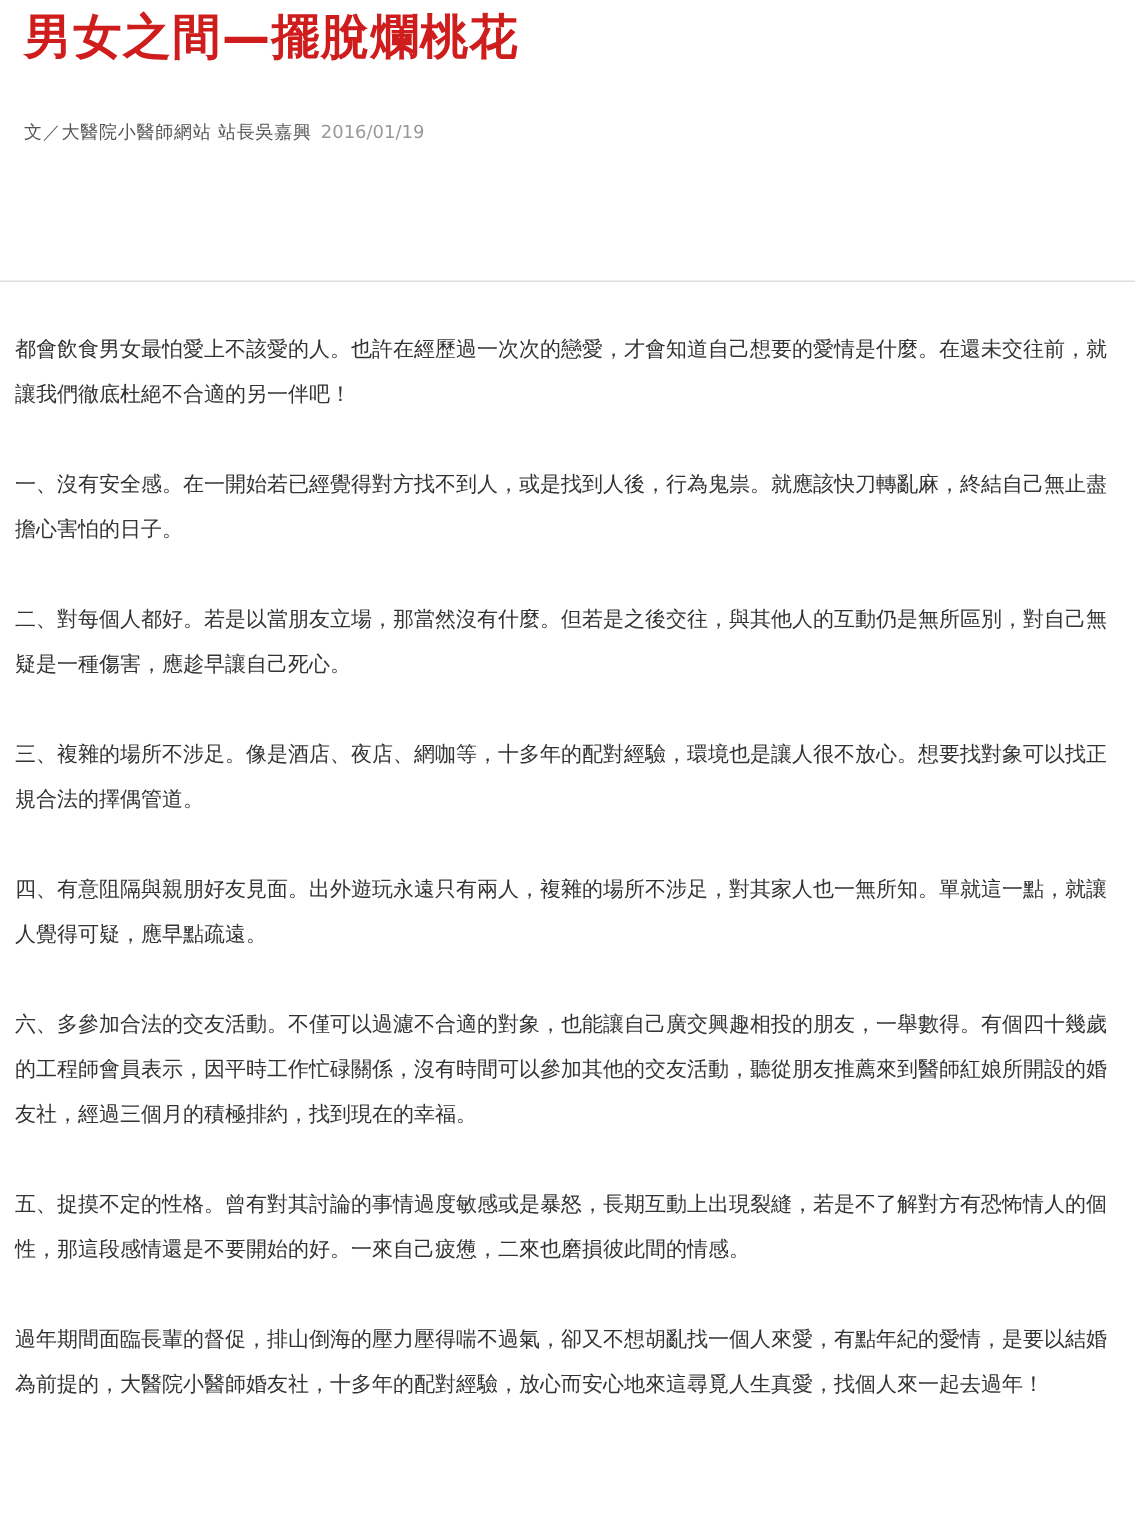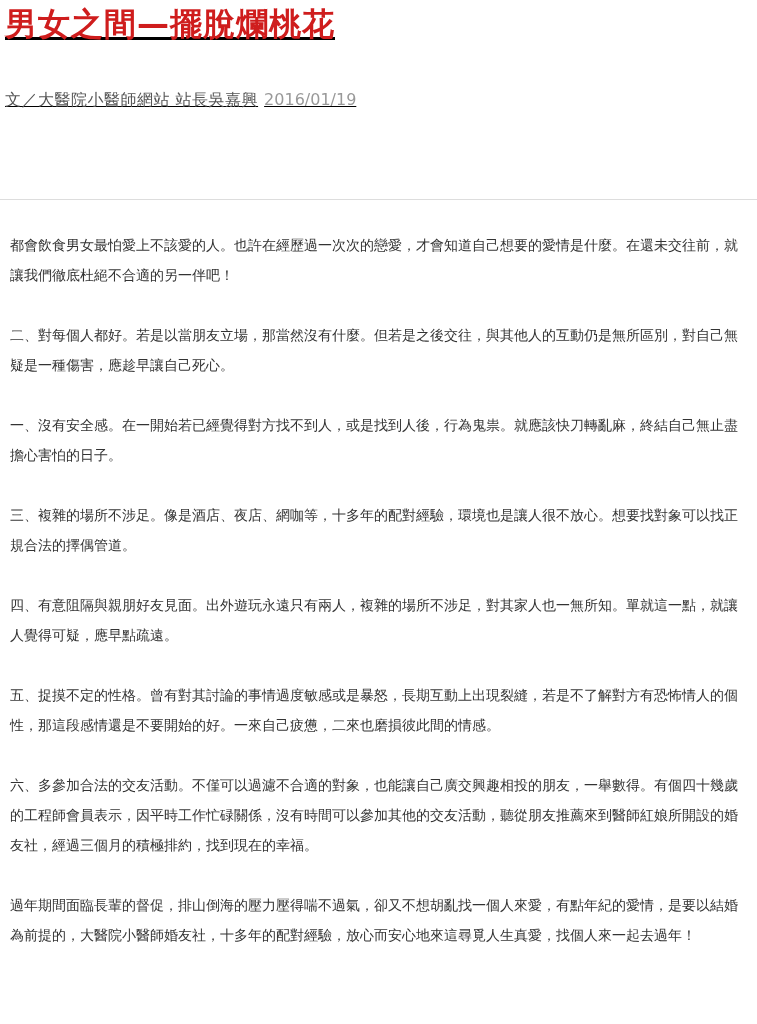--- a/index.html
+++ b/index.html
@@ -8,34 +8,33 @@
     background: #ffffff;
   }
   body {
     width: 757px;
     min-height: 1024px;
     overflow-x: hidden;
     font-family: "DejaVu Sans", sans-serif;
     -webkit-font-smoothing: antialiased;
   }
   .article-top {
-    padding: 0 11px 0 5px;
-    text-decoration: underline;
+    padding: 0 11px 0 16px;
   }
   .page-title {
     margin: 6px 0 0 0;
     font-size: 32px;
     line-height: 36px;
     font-weight: bold;
     color: #cf1d1d;
     letter-spacing: 1px;
   }
   .byline {
-    margin-top: 48px;
-    font-size: 16px;
+    margin-top: 36px;
+    font-size: 12px;
     line-height: 20px;
     color: #555555;
     letter-spacing: 0.5px;
   }
   .byline .byline-date {
     color: #999999;
     margin-left: 6px;
     letter-spacing: 0;
   }
   .divider {
@@ -63,20 +62,20 @@
   <h1 class="page-title" style="color: rgb(207, 29, 29);">男女之間—擺脫爛桃花</h1>
   <div class="byline">
     <span class="byline-author" style="color: rgb(85, 85, 85);">文／大醫院小醫師網站 站長吳嘉興</span><span class="byline-date" style="color: rgb(153, 153, 153);">2016/01/19</span>
   </div>
 </div>
 
 <div class="divider" style="border-top-color: rgb(221, 221, 221);"></div>
 
 <div class="article-body">
   <p style="color: rgb(51, 51, 51);">都會飲食男女最怕愛上不該愛的人。也許在經歷過一次次的戀愛，才會知道自己想要的愛情是什麼。在還未交往前，就讓我們徹底杜絕不合適的另一伴吧！</p>
+  <p style="color: rgb(51, 51, 51);">一、沒有安全感。在一開始若已經覺得對方找不到人，或是找到人後，行為鬼祟。就應該快刀轉亂麻，終結自己無止盡擔心害怕的日子。</p>
   <p style="color: rgb(51, 51, 51);">二、對每個人都好。若是以當朋友立場，那當然沒有什麼。但若是之後交往，與其他人的互動仍是無所區別，對自己無疑是一種傷害，應趁早讓自己死心。</p>
-  <p style="color: rgb(51, 51, 51);">一、沒有安全感。在一開始若已經覺得對方找不到人，或是找到人後，行為鬼祟。就應該快刀轉亂麻，終結自己無止盡擔心害怕的日子。</p>
   <p style="color: rgb(51, 51, 51);">三、複雜的場所不涉足。像是酒店、夜店、網咖等，十多年的配對經驗，環境也是讓人很不放心。想要找對象可以找正規合法的擇偶管道。</p>
   <p style="color: rgb(51, 51, 51);">四、有意阻隔與親朋好友見面。出外遊玩永遠只有兩人，複雜的場所不涉足，對其家人也一無所知。單就這一點，就讓人覺得可疑，應早點疏遠。</p>
+  <p style="color: rgb(51, 51, 51);">六、多參加合法的交友活動。不僅可以過濾不合適的對象，也能讓自己廣交興趣相投的朋友，一舉數得。有個四十幾歲的工程師會員表示，因平時工作忙碌關係，沒有時間可以參加其他的交友活動，聽從朋友推薦來到醫師紅娘所開設的婚友社，經過三個月的積極排約，找到現在的幸福。</p>
   <p style="color: rgb(51, 51, 51);">五、捉摸不定的性格。曾有對其討論的事情過度敏感或是暴怒，長期互動上出現裂縫，若是不了解對方有恐怖情人的個性，那這段感情還是不要開始的好。一來自己疲憊，二來也磨損彼此間的情感。</p>
-  <p style="color: rgb(51, 51, 51);">六、多參加合法的交友活動。不僅可以過濾不合適的對象，也能讓自己廣交興趣相投的朋友，一舉數得。有個四十幾歲的工程師會員表示，因平時工作忙碌關係，沒有時間可以參加其他的交友活動，聽從朋友推薦來到醫師紅娘所開設的婚友社，經過三個月的積極排約，找到現在的幸福。</p>
   <p style="color: rgb(51, 51, 51);">過年期間面臨長輩的督促，排山倒海的壓力壓得喘不過氣，卻又不想胡亂找一個人來愛，有點年紀的愛情，是要以結婚為前提的，大醫院小醫師婚友社，十多年的配對經驗，放心而安心地來這尋覓人生真愛，找個人來一起去過年！</p>
 </div>
 
 </body></html>

